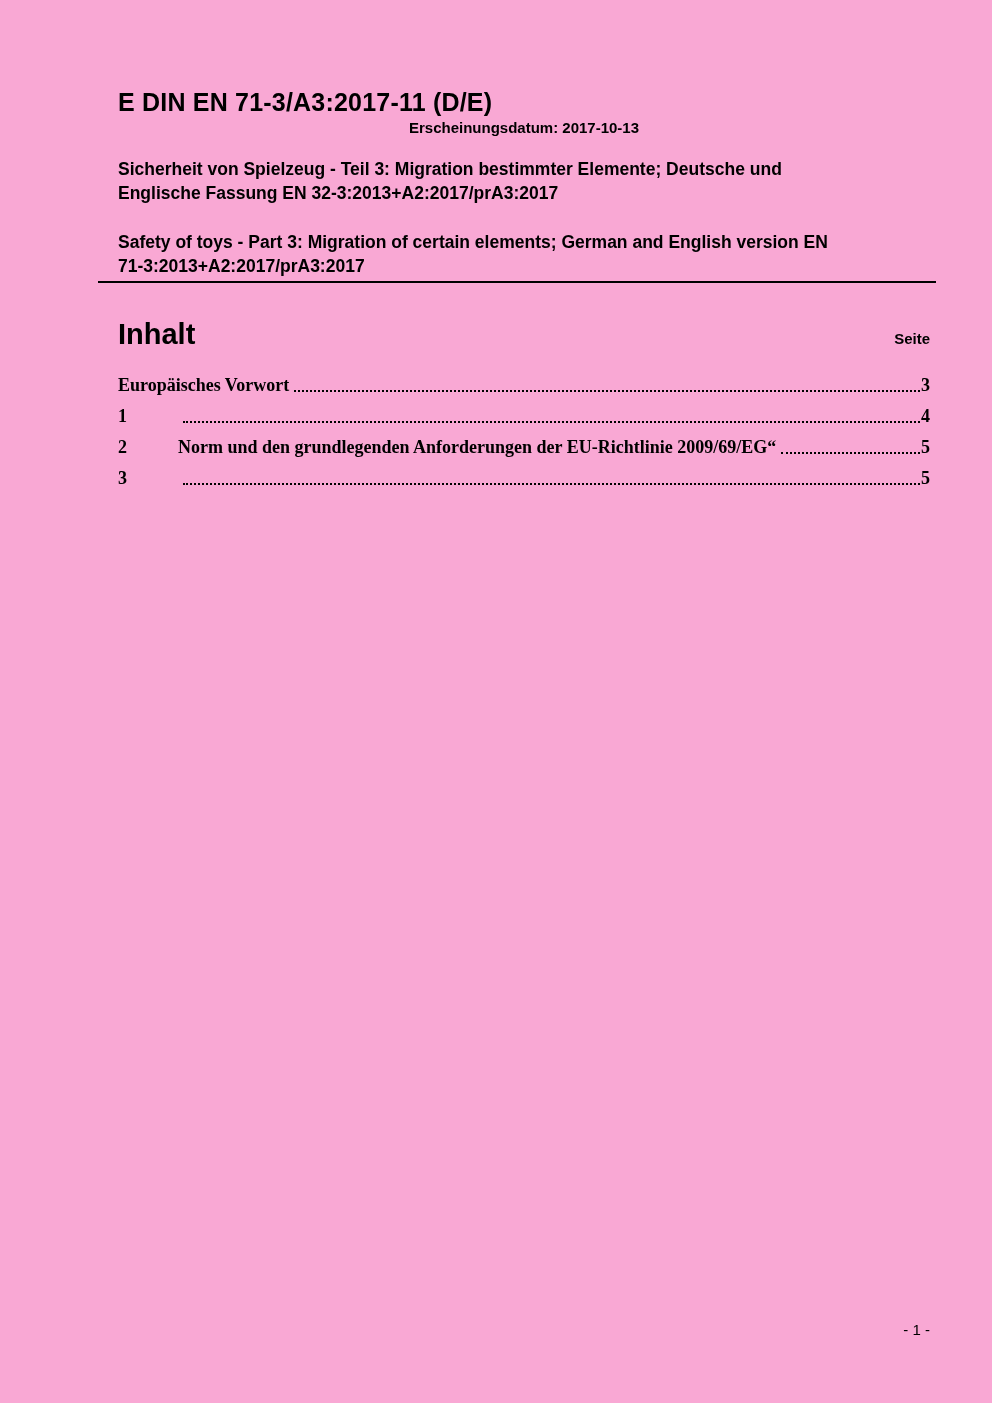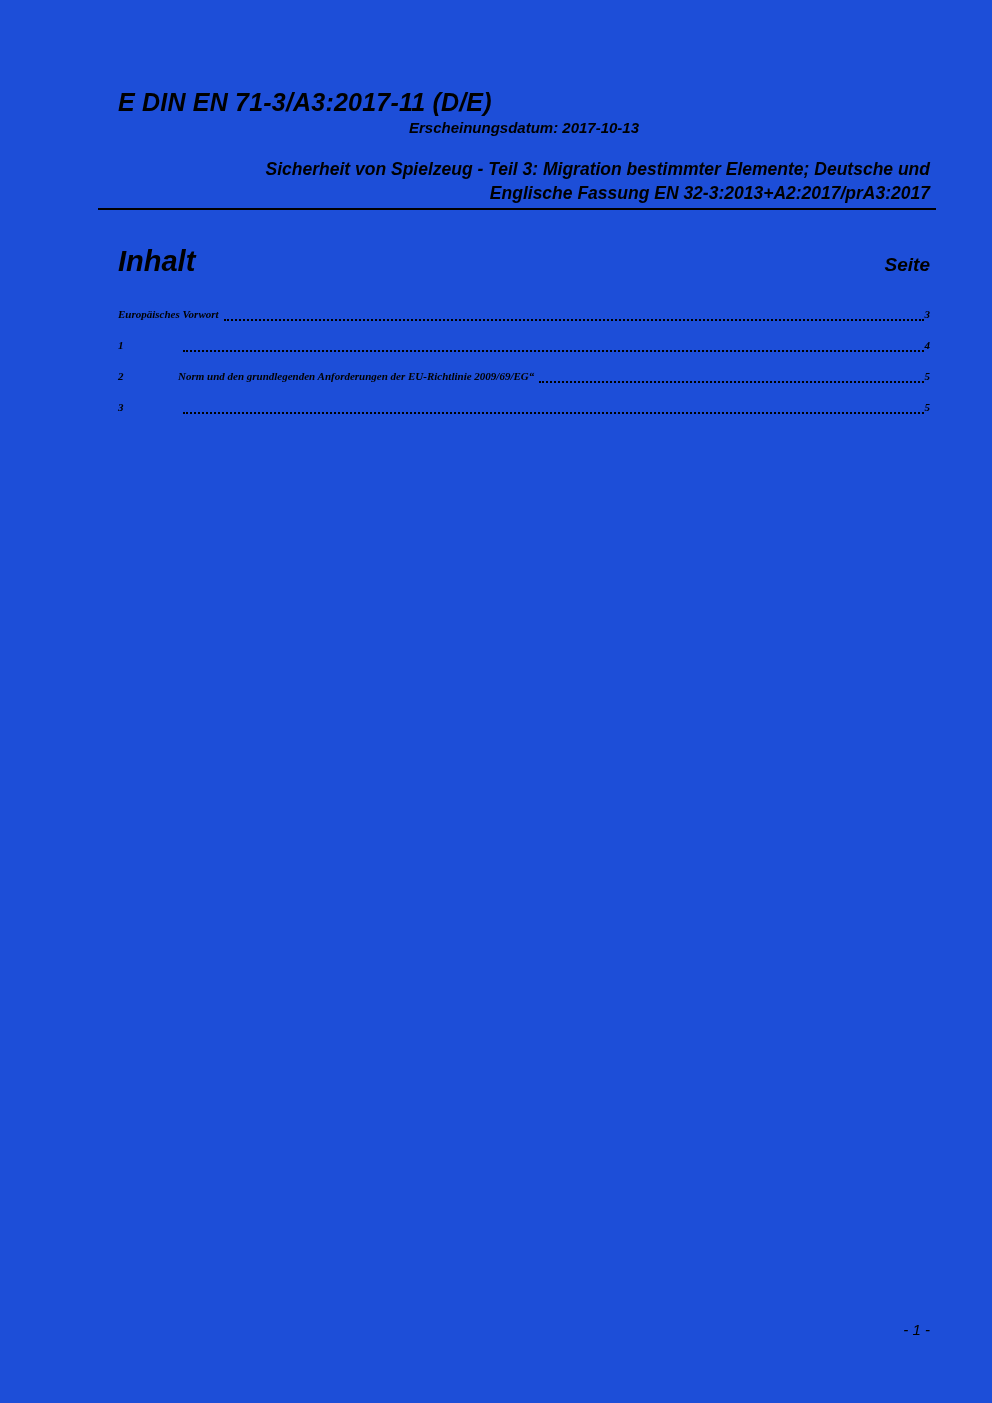--- a/index.html
+++ b/index.html
@@ -11,22 +11,21 @@
     width: 992px;
     height: 1403px;
     position: relative;
     overflow: hidden;
     color: #000;
     font-family: "Liberation Sans", sans-serif;
   }
   .page {
     position: absolute;
     inset: 0;
-    background: #1d4ed8;
-    font-style: italic;
+    background: #f9a8d4;
   }
   .content {
     position: absolute;
     left: 118px;
     top: 0;
     width: 812px;
   }
   .doc-title {
     margin: 0;
     padding-top: 88px;
@@ -39,21 +38,20 @@
     margin-top: 3px;
     font-size: 15px;
     font-weight: bold;
     line-height: 18px;
     text-align: center;
   }
   .title-block {
     font-size: 17.5px;
     font-weight: bold;
     line-height: 23.5px;
-    text-align: right;
   }
   .title-de { margin-top: 21px; }
   .title-en { margin-top: 26px; }
   .divider {
     position: relative;
     left: -20px;
     width: 838px;
     height: 0;
     border: none;
     border-top: 2px solid #000;
@@ -64,28 +62,28 @@
     display: flex;
     justify-content: space-between;
     align-items: baseline;
   }
   .toc-heading {
     font-size: 29px;
     font-weight: bold;
     line-height: 26px;
   }
   .toc-page-label {
-    font-size: 19px;
+    font-size: 15px;
     font-weight: bold;
   }
   .toc-list {
     margin-top: 27px;
     font-family: "Liberation Serif", serif;
     font-weight: bold;
-    font-size: 11px;
+    font-size: 18px;
     line-height: 22px;
   }
   .toc-entry {
     display: flex;
     margin-bottom: 9px;
     cursor: pointer;
   }
   .toc-num {
     flex: 0 0 60px;
   }
@@ -126,20 +124,24 @@
   <div class="content">
 
     <h1 class="doc-title">E DIN EN 71-3/A3:2017-11 (D/E)</h1>
     <div class="pub-date">Erscheinungsdatum: 2017-10-13</div>
 
     <div class="title-block title-de">
       <div>Sicherheit von Spielzeug - Teil 3: Migration bestimmter Elemente; Deutsche und</div>
       <div>Englische Fassung EN 32-3:2013+A2:2017/prA3:2017</div>
     </div>
 
+    <div class="title-block title-en">
+      <div>Safety of toys - Part 3: Migration of certain elements; German and English version EN</div>
+      <div>71-3:2013+A2:2017/prA3:2017</div>
+    </div>
 
     <hr class="divider">
 
     <div class="toc-header">
       <div class="toc-heading">Inhalt</div>
       <div class="toc-page-label">Seite</div>
     </div>
 
     <div class="toc-list" id="toc-list">
         <div class="toc-entry">

